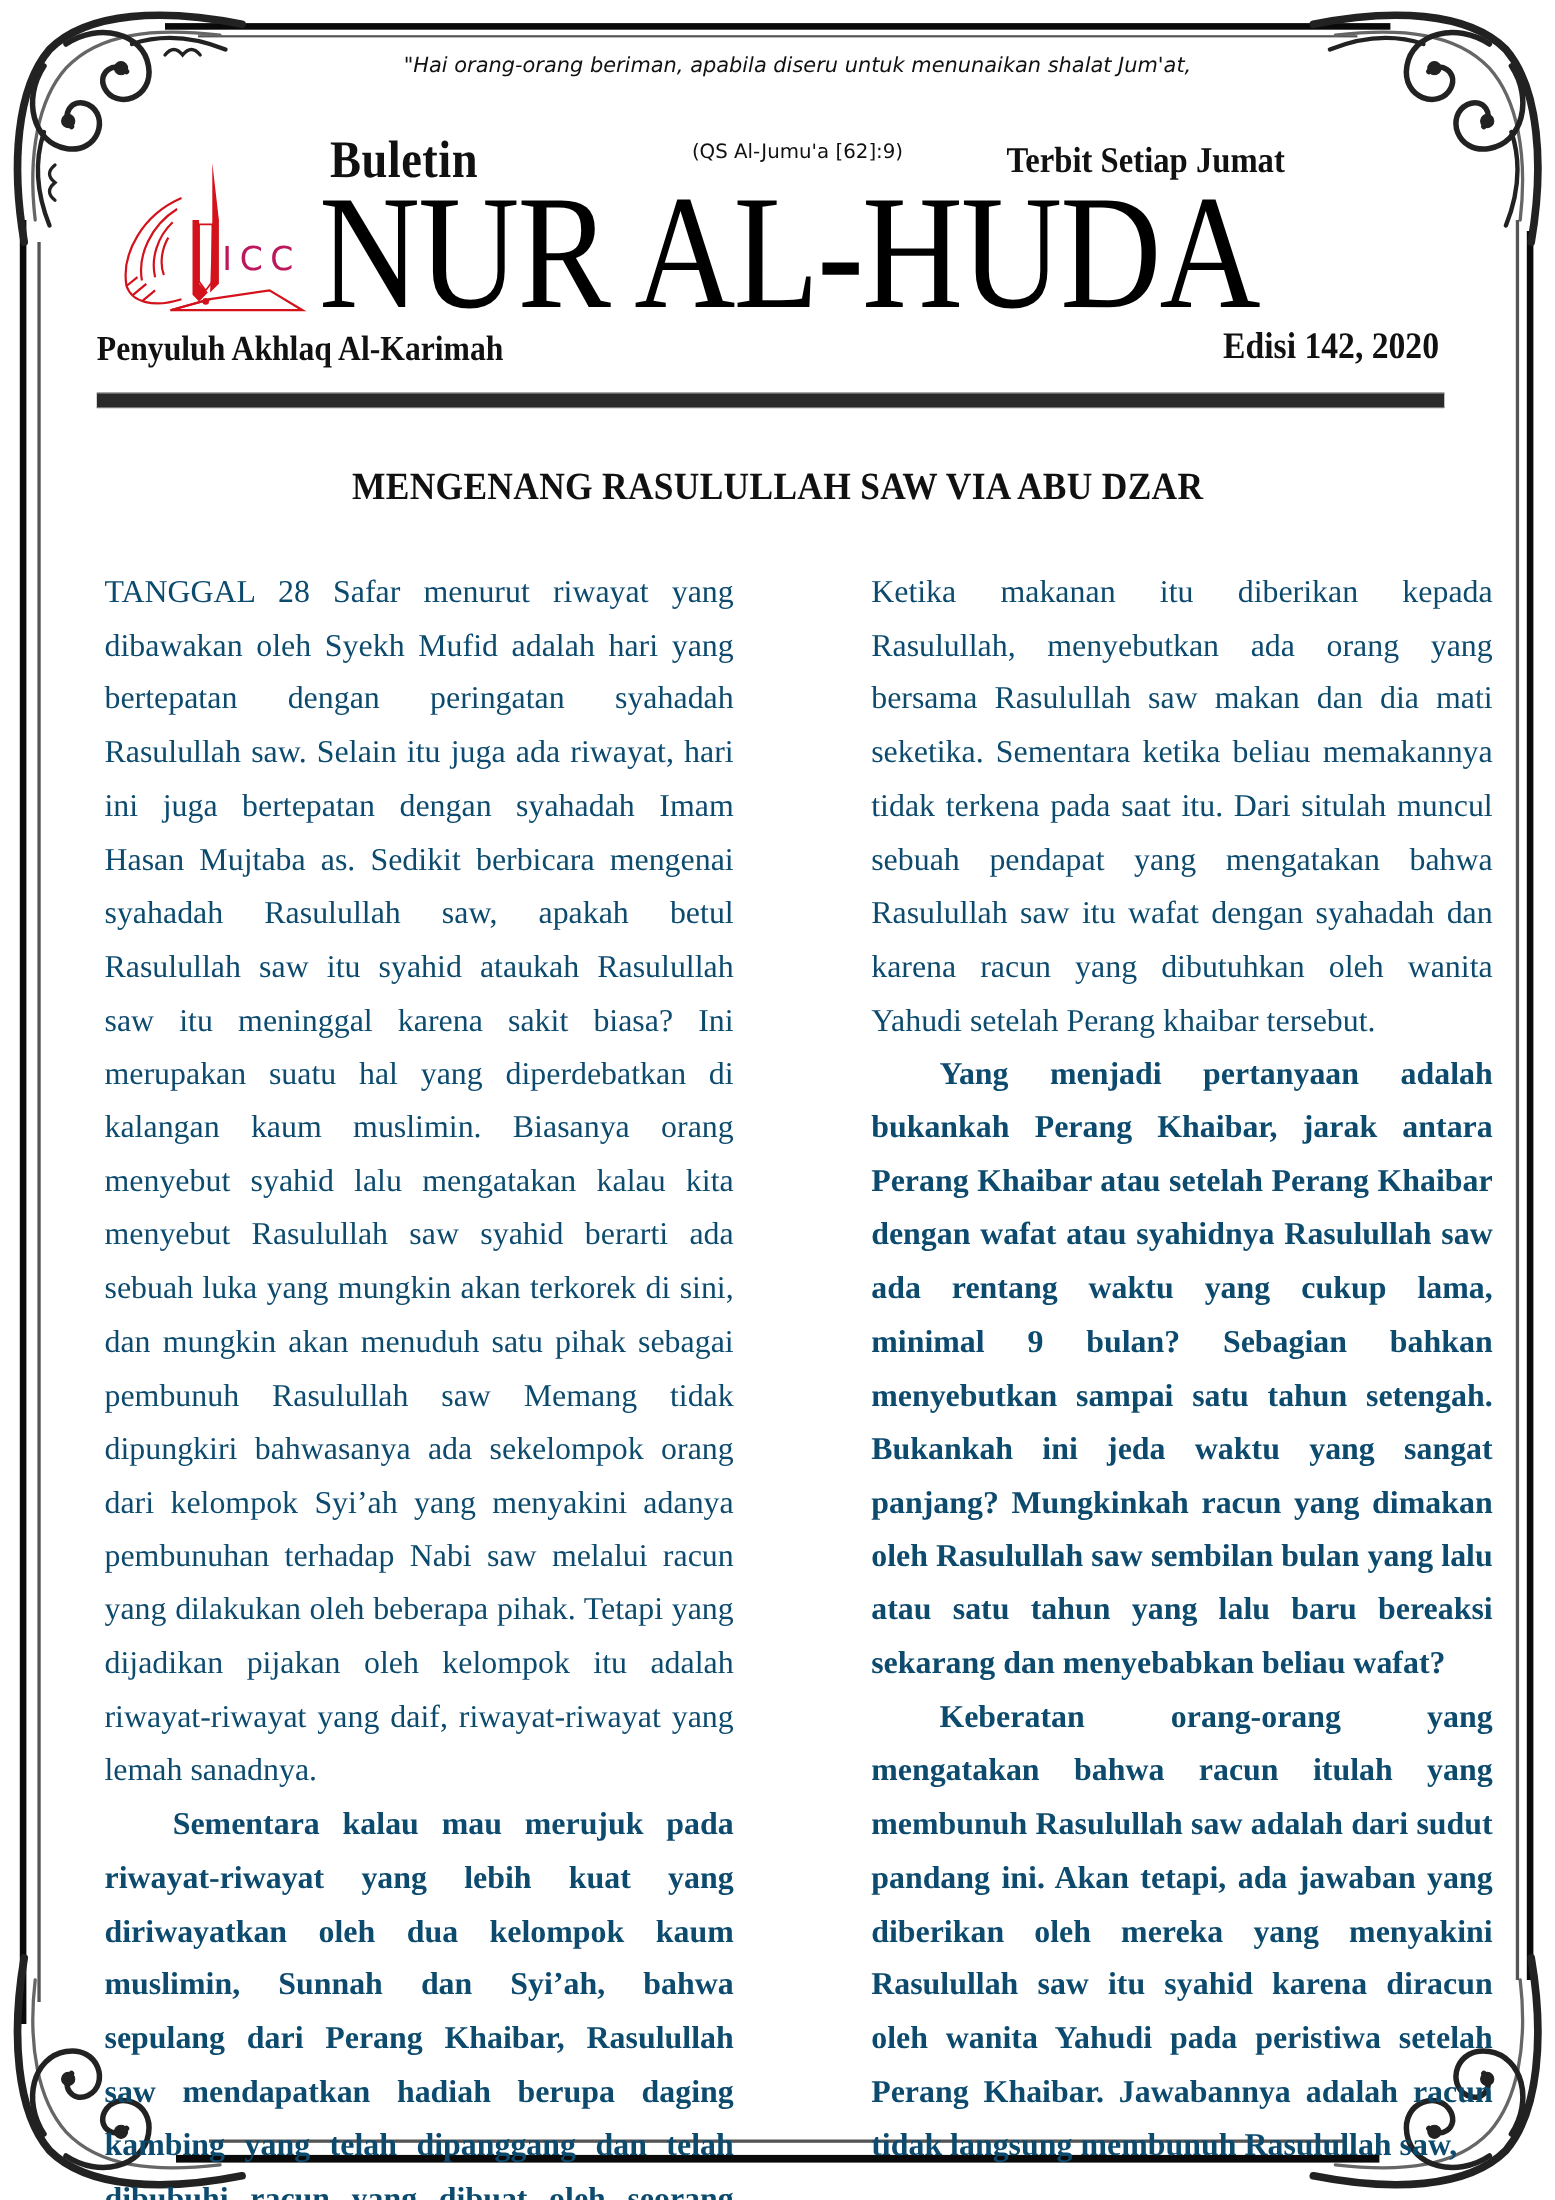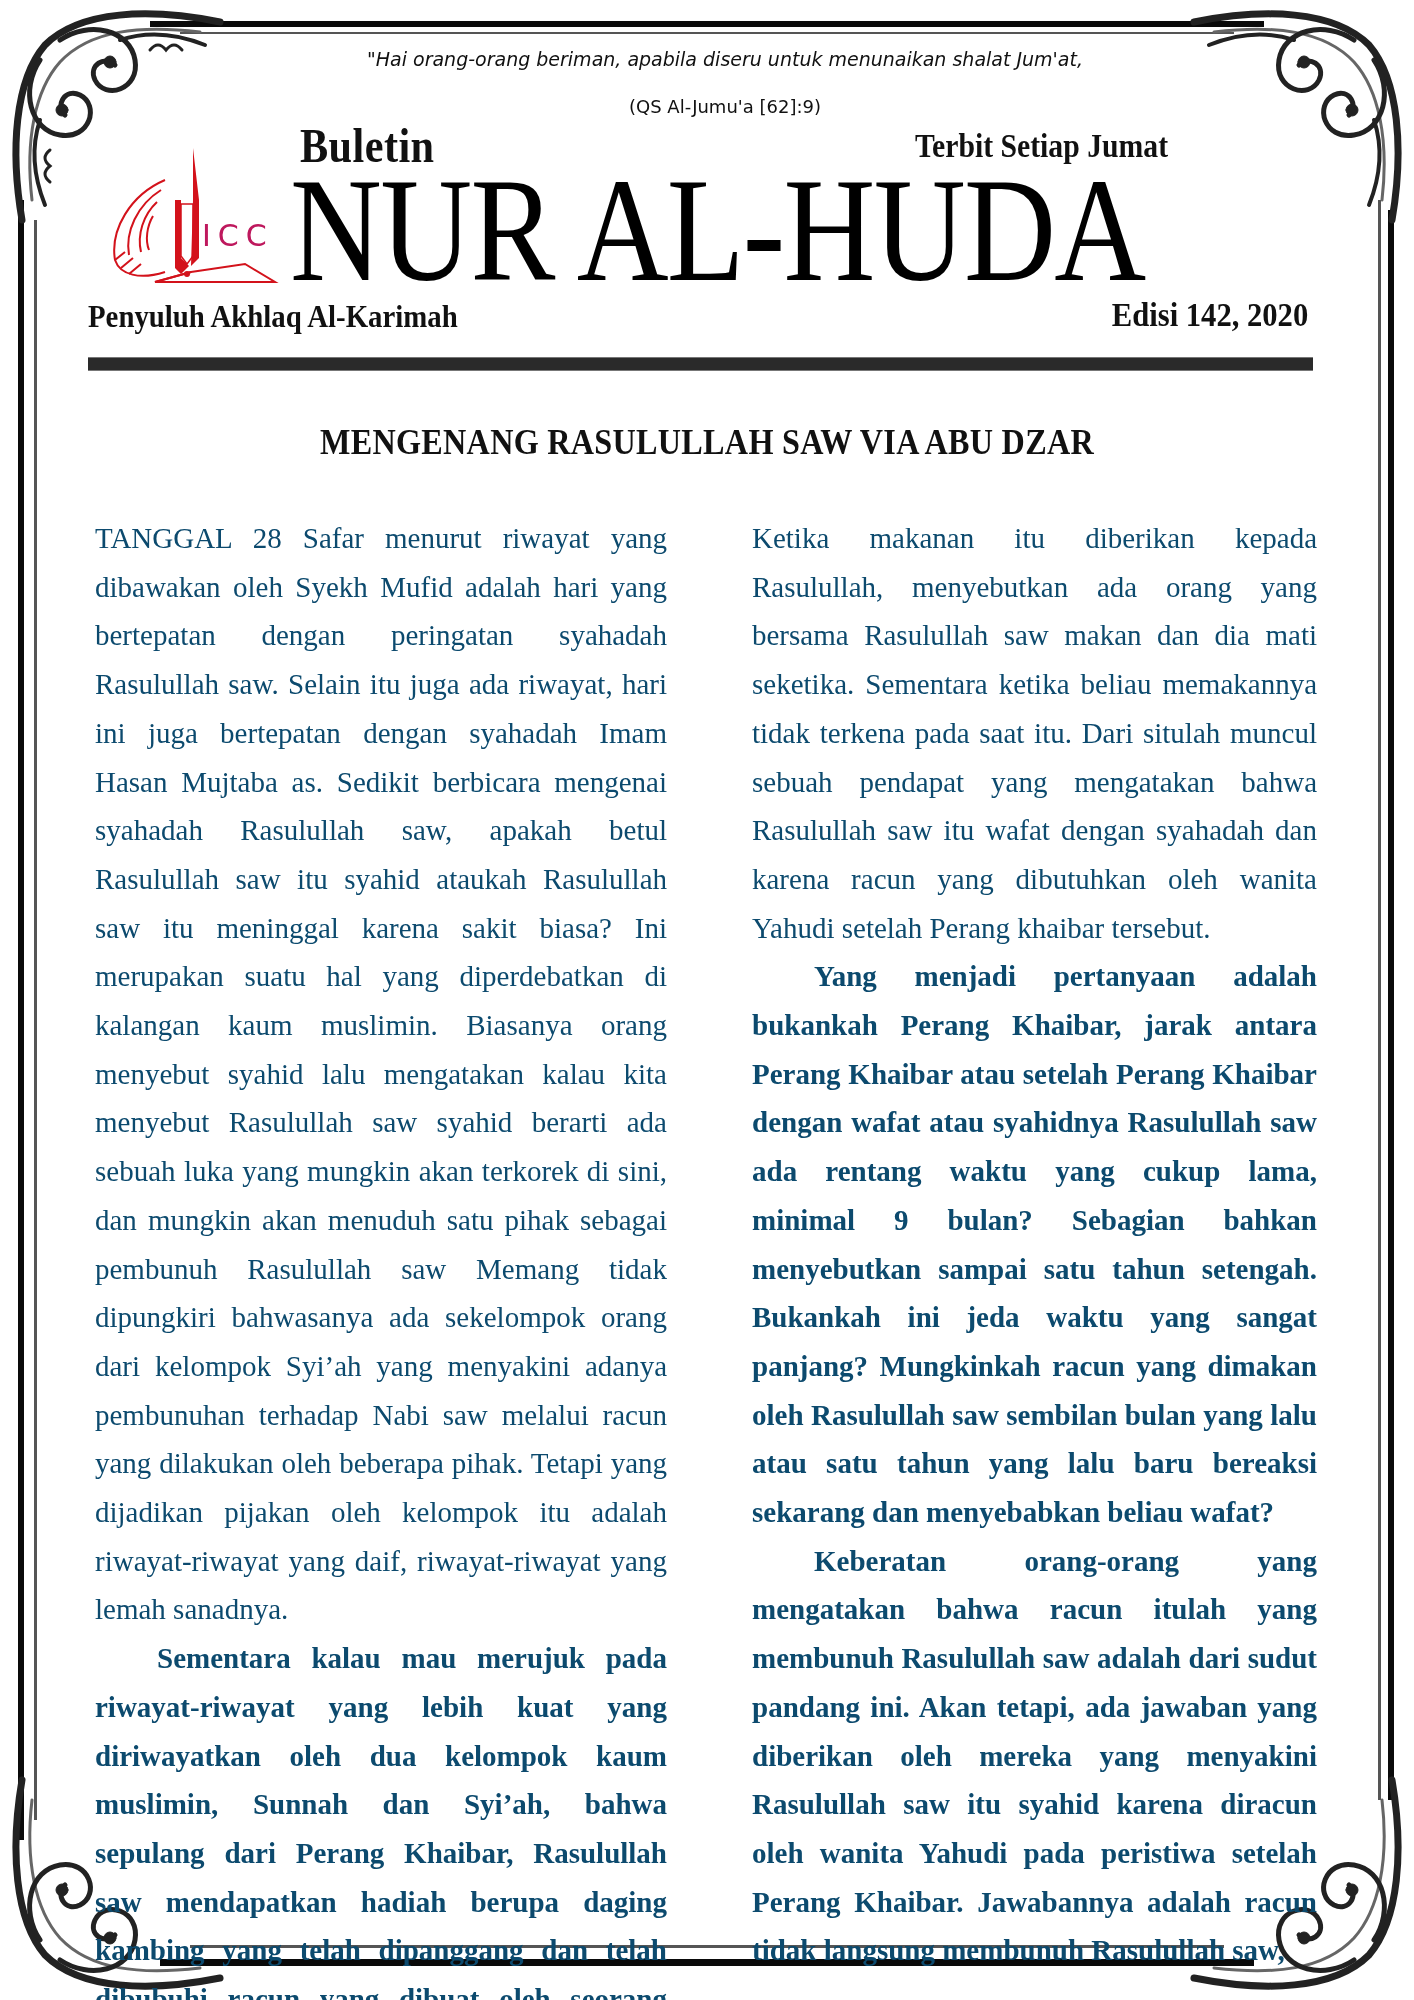--- a/index.html
+++ b/index.html
@@ -19,38 +19,38 @@
   .corner { position: absolute; width: 230px; height: 230px; }
   .corner.tl { left: 0; top: 0; }
   .corner.tr { right: 0; top: 0; transform: scaleX(-1); }
   .corner.bl { left: 0; bottom: 0; transform: scaleY(-1); }
   .corner.br { right: 0; bottom: 0; transform: scale(-1,-1); }
   .corner svg { width: 100%; height: 100%; }
 
   
   .quote { position: absolute; left: 250px; width: 950px; text-align: center; font-family: "DejaVu Sans", sans-serif; font-size: 19px; line-height: 30px; color: #111; }
   .quote-text { top: 44px; font-style: italic; }
-  .quote-ref { top: 92px; font-size: 18px; }
+  .quote-ref { top: 124px; font-size: 18px; }
 
   .buletin { position: absolute; left: 300px; top: 118px; font-family: "Liberation Serif", serif; font-size: 48px; font-weight: bold; letter-spacing: 0.5px; transform: scaleX(0.88); transform-origin: left top; }
   .terbit { position: absolute; left: 915px; top: 128px; font-family: "Liberation Serif", serif; font-size: 33px; font-weight: bold; transform: scaleX(0.9); transform-origin: left top; }
   .masthead { position: absolute; left: 290px; top: 160px; font-family: "Liberation Serif", serif; font-size: 148px; line-height: 140px; letter-spacing: -2px; color: #000; transform: scaleX(0.86); transform-origin: left top; white-space: nowrap; }
   .tagline { position: absolute; left: 88px; top: 298px; font-family: "Liberation Serif", serif; font-size: 32px; font-weight: bold; transform: scaleX(0.9); transform-origin: left top; }
   .edition { position: absolute; right: 106px; top: 296px; font-family: "Liberation Serif", serif; font-size: 34px; font-weight: bold; transform: scaleX(0.9); transform-origin: right top; }
   .rule { position: absolute; left: 88px; width: 1225px; top: 357px; height: 12px; background: #2a2a2a; border-top: 1px solid #777; border-bottom: 1px solid #777; }
 
   .logo { position: absolute; left: 95px; top: 140px; width: 190px; height: 150px; }
   .logo-text { position: absolute; left: 202px; top: 218px; font-family: "DejaVu Sans", sans-serif; font-size: 30px; letter-spacing: 7px; color: #be185d; }
 
   
   .headline { position: absolute; left: 200px; width: 1014px; top: 423px; text-align: center; font-family: "Liberation Serif", serif; font-size: 35px; font-weight: bold; letter-spacing: 0.3px; transform: scaleX(0.92); transform-origin: center top; }
 
   .column { position: absolute; top: 514px; width: 572px; font-family: "Liberation Serif", serif; font-size: 29px; line-height: 48.7px; text-align: justify; color: #0c4a6e; }
   .col-left { left: 95px; }
-  .col-right { left: 752px; width: 565px; }
+  .col-right { left: 792px; width: 565px; }
   .column p { margin: 0; }
   .column p.indent { text-indent: 62px; font-weight: bold; }
 </style>
 </head>
 <body>
 
 <div class="frame-line top-thick"></div>
 <div class="frame-line top-thin"></div>
 <div class="frame-line bottom-thin"></div>
 <div class="frame-line bottom-thick"></div>

